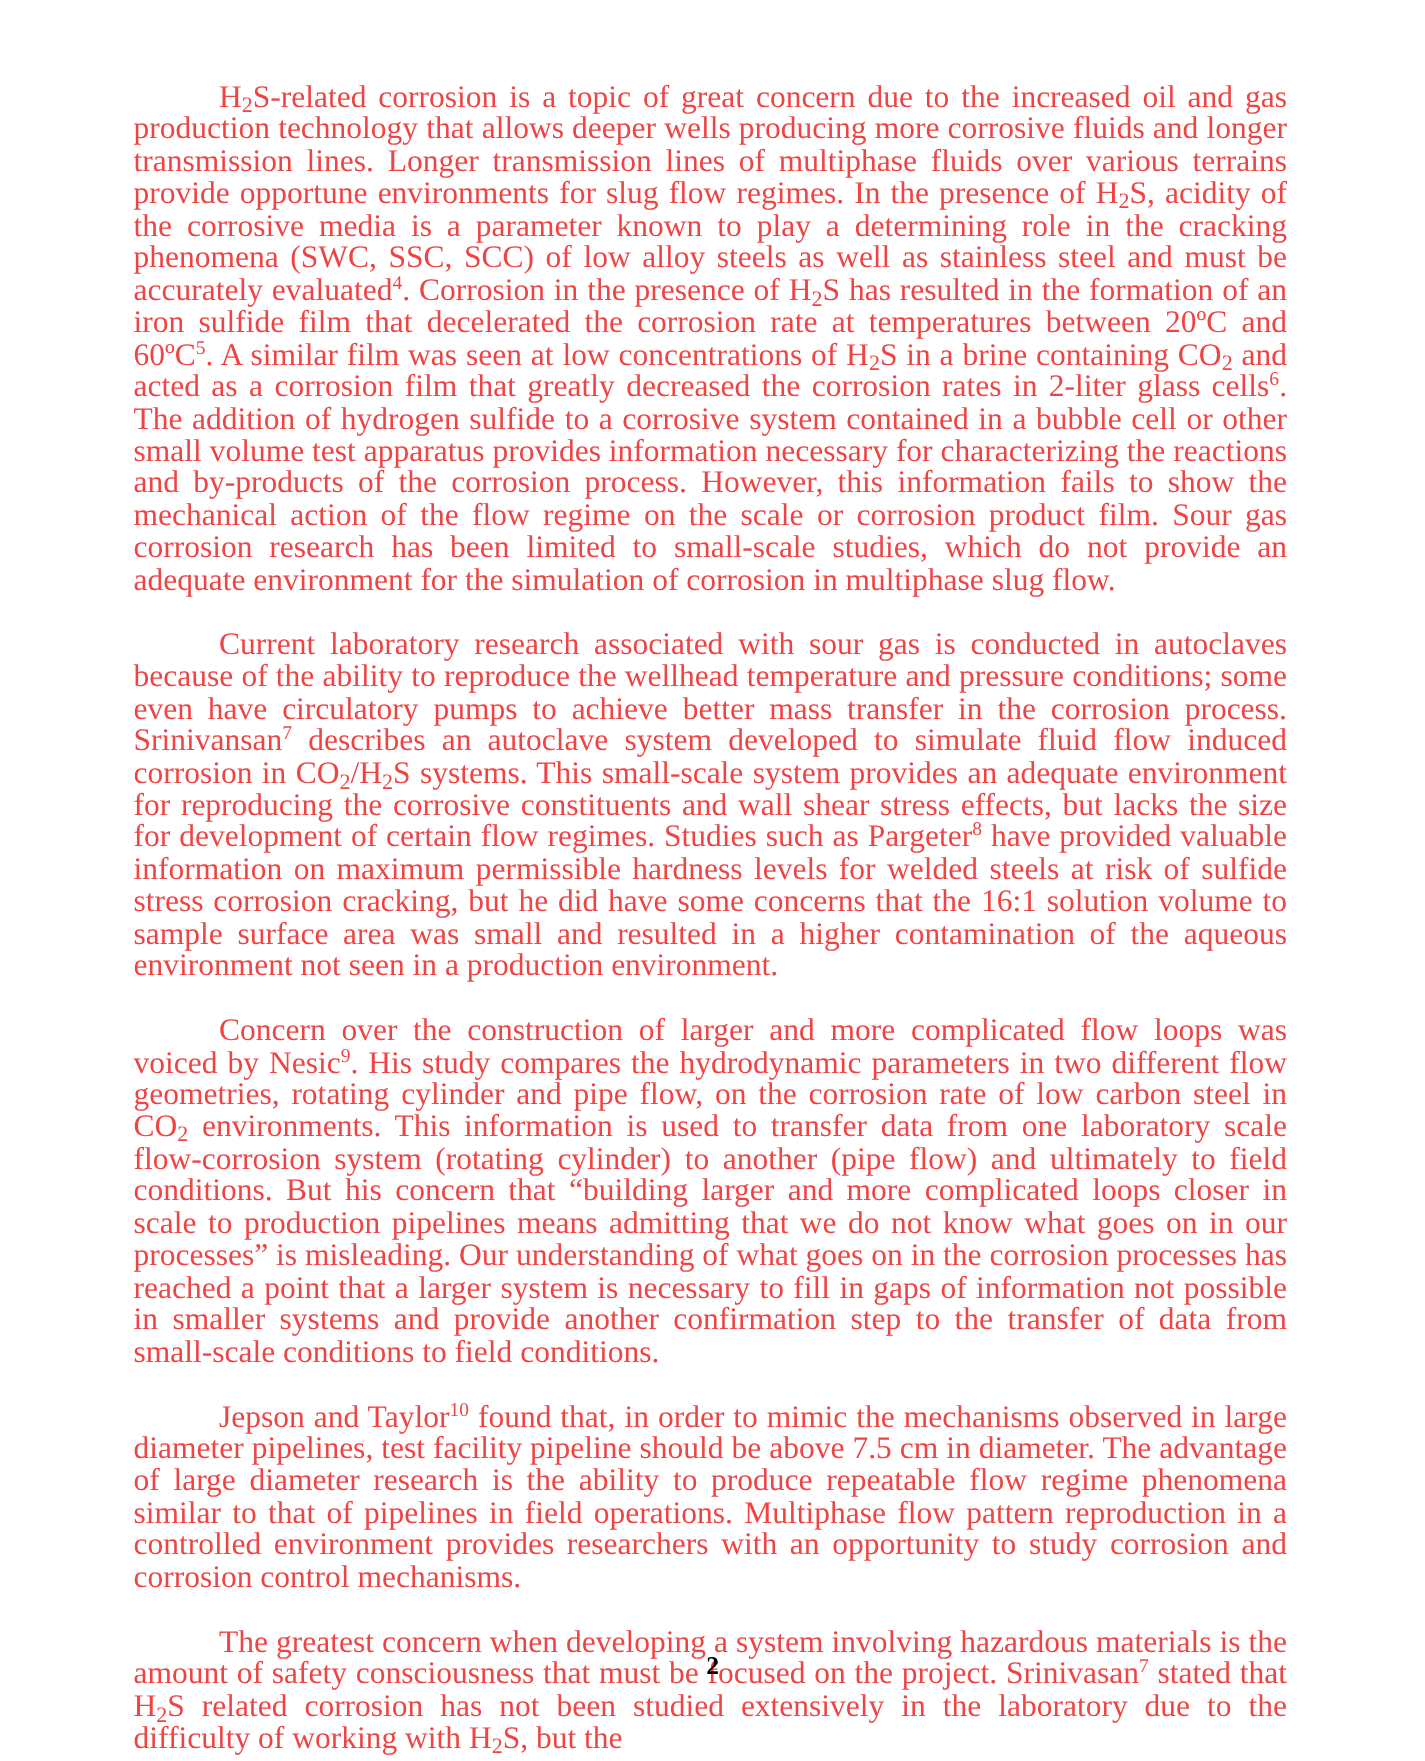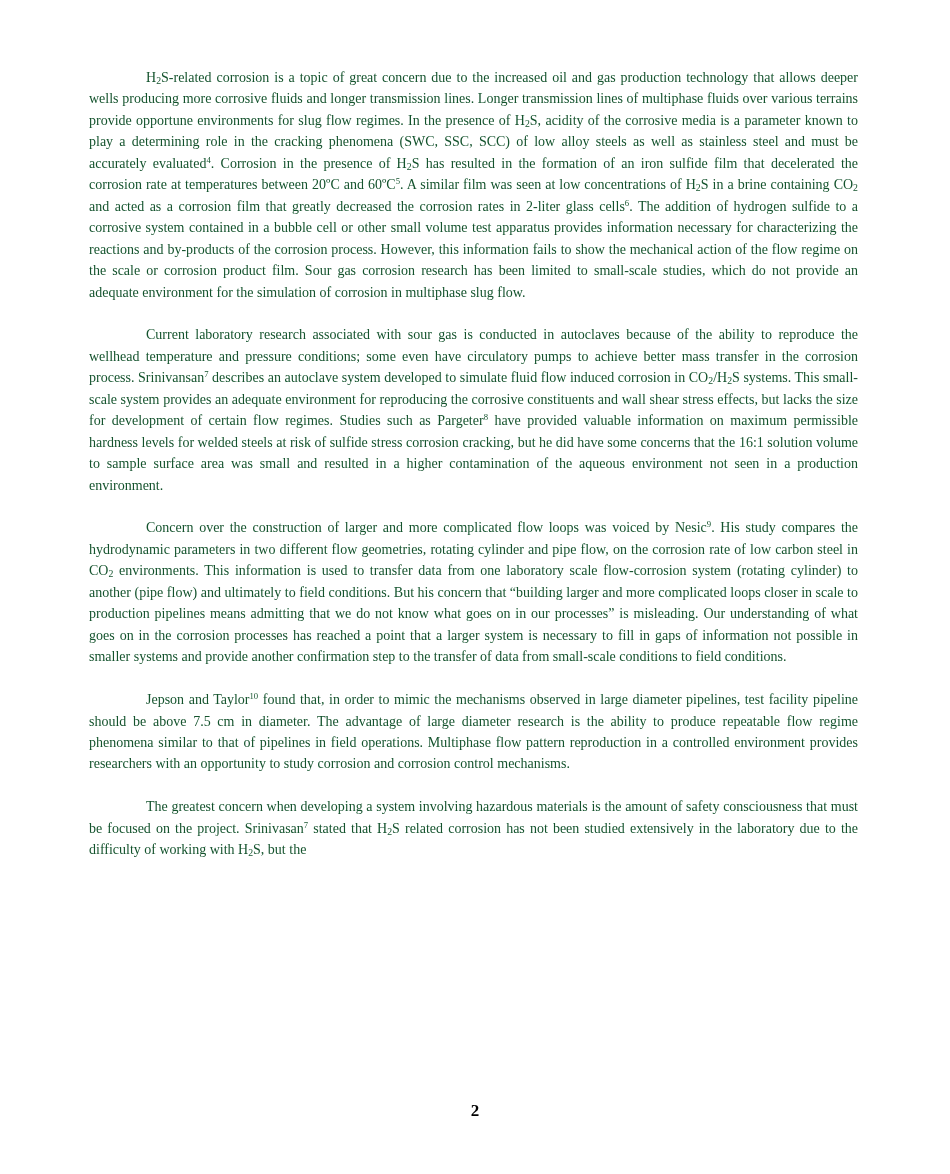--- a/index.html
+++ b/index.html
@@ -1,20 +1,20 @@
 <!DOCTYPE html>
 <html><head>
 <meta charset="utf-8">
 <style>
   html, body { margin: 0; padding: 0; background: #ffffff; }
   body { width: 950px; height: 1174px; position: relative; overflow: hidden; }
   .page {
-    position: absolute; left: 89px; top: 67px; width: 769px;
+    position: absolute; left: 89px; top: 54px; width: 769px;
     font-family: "Liberation Serif", "DejaVu Serif", serif;
-    font-size: 14px; line-height: 21.45px; color: #14532d;
+    font-size: 21px; line-height: 21.45px; color: #ef4444;
   }
   .para { margin: 0 0 21.45px 0; text-align: justify; text-indent: 57px; }
   sub { font-size: 0.7em; vertical-align: -0.25em; line-height: 0; }
   sup { font-size: 0.62em; vertical-align: 0.55em; line-height: 0; }
   .page-number {
     position: absolute; left: 0; width: 950px; top: 1101px; text-align: center;
     font-family: "Liberation Serif", "DejaVu Serif", serif;
     font-size: 17px; font-weight: bold;
   }
 </style>

